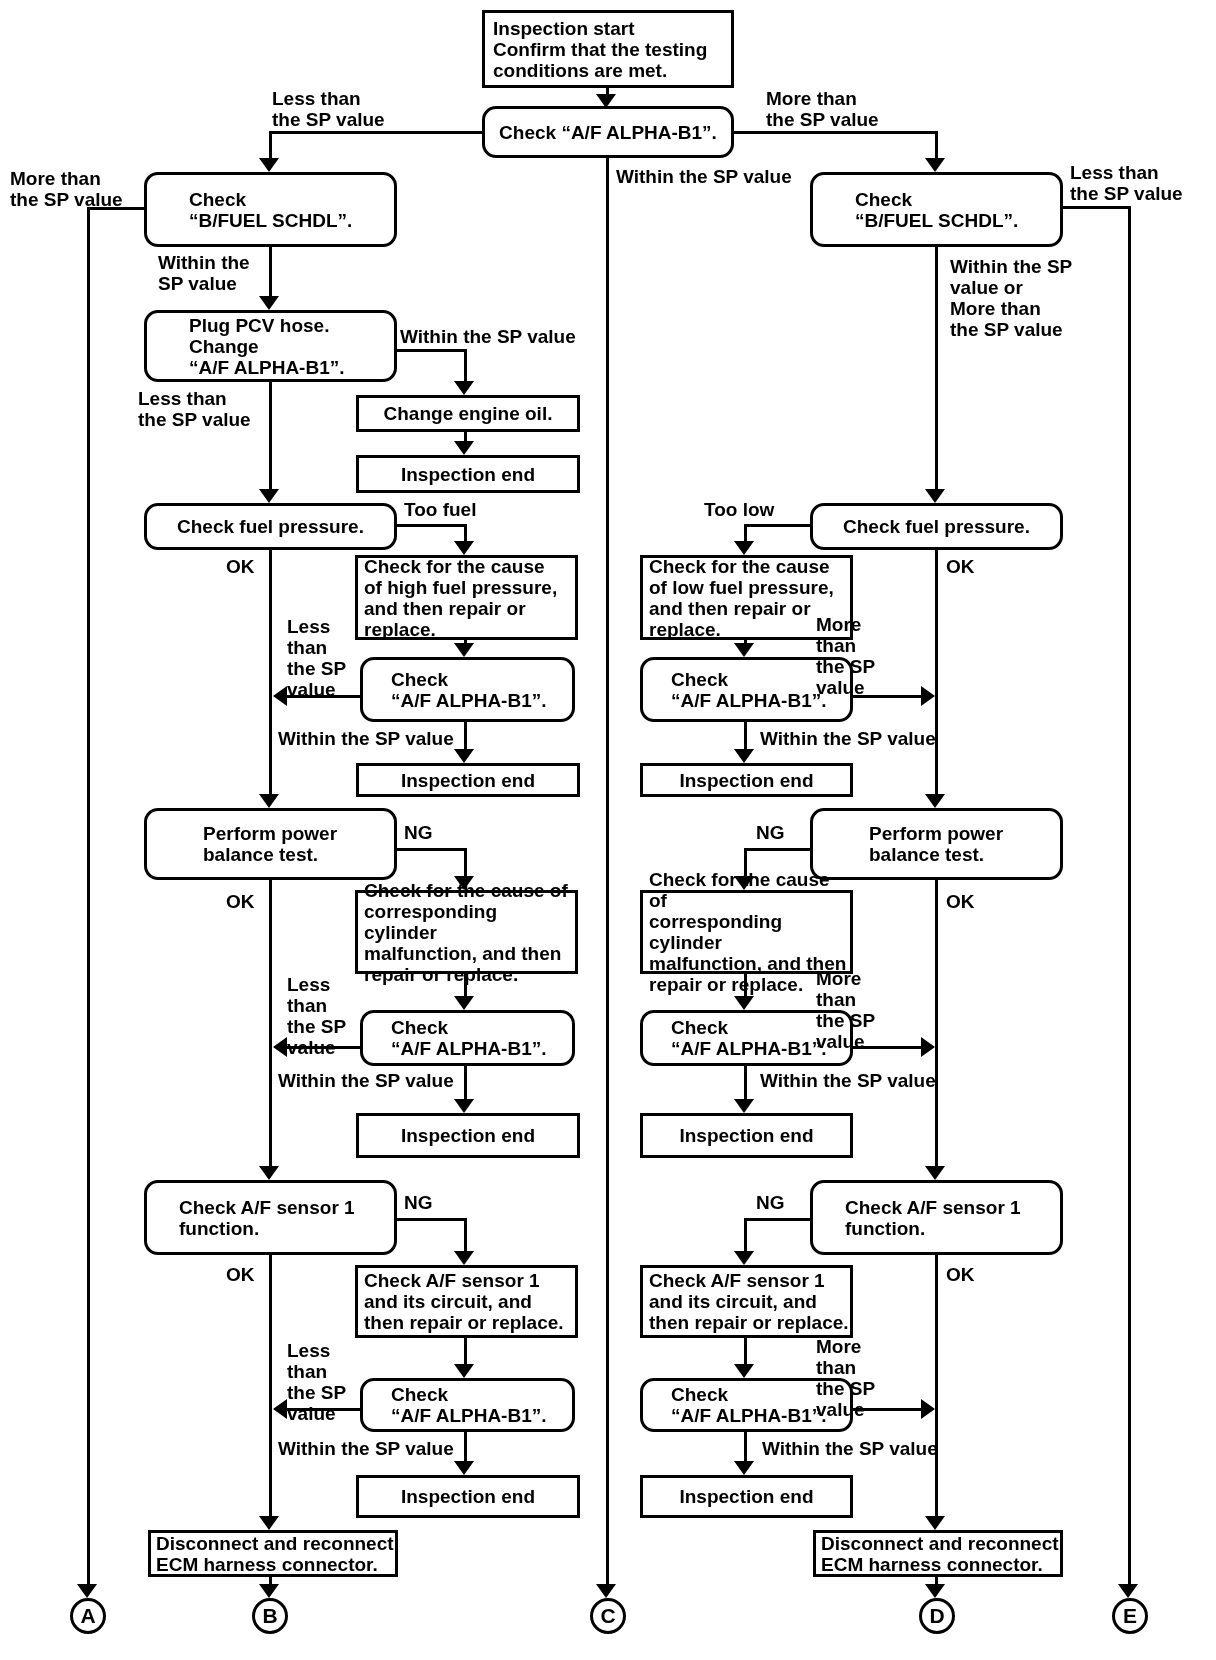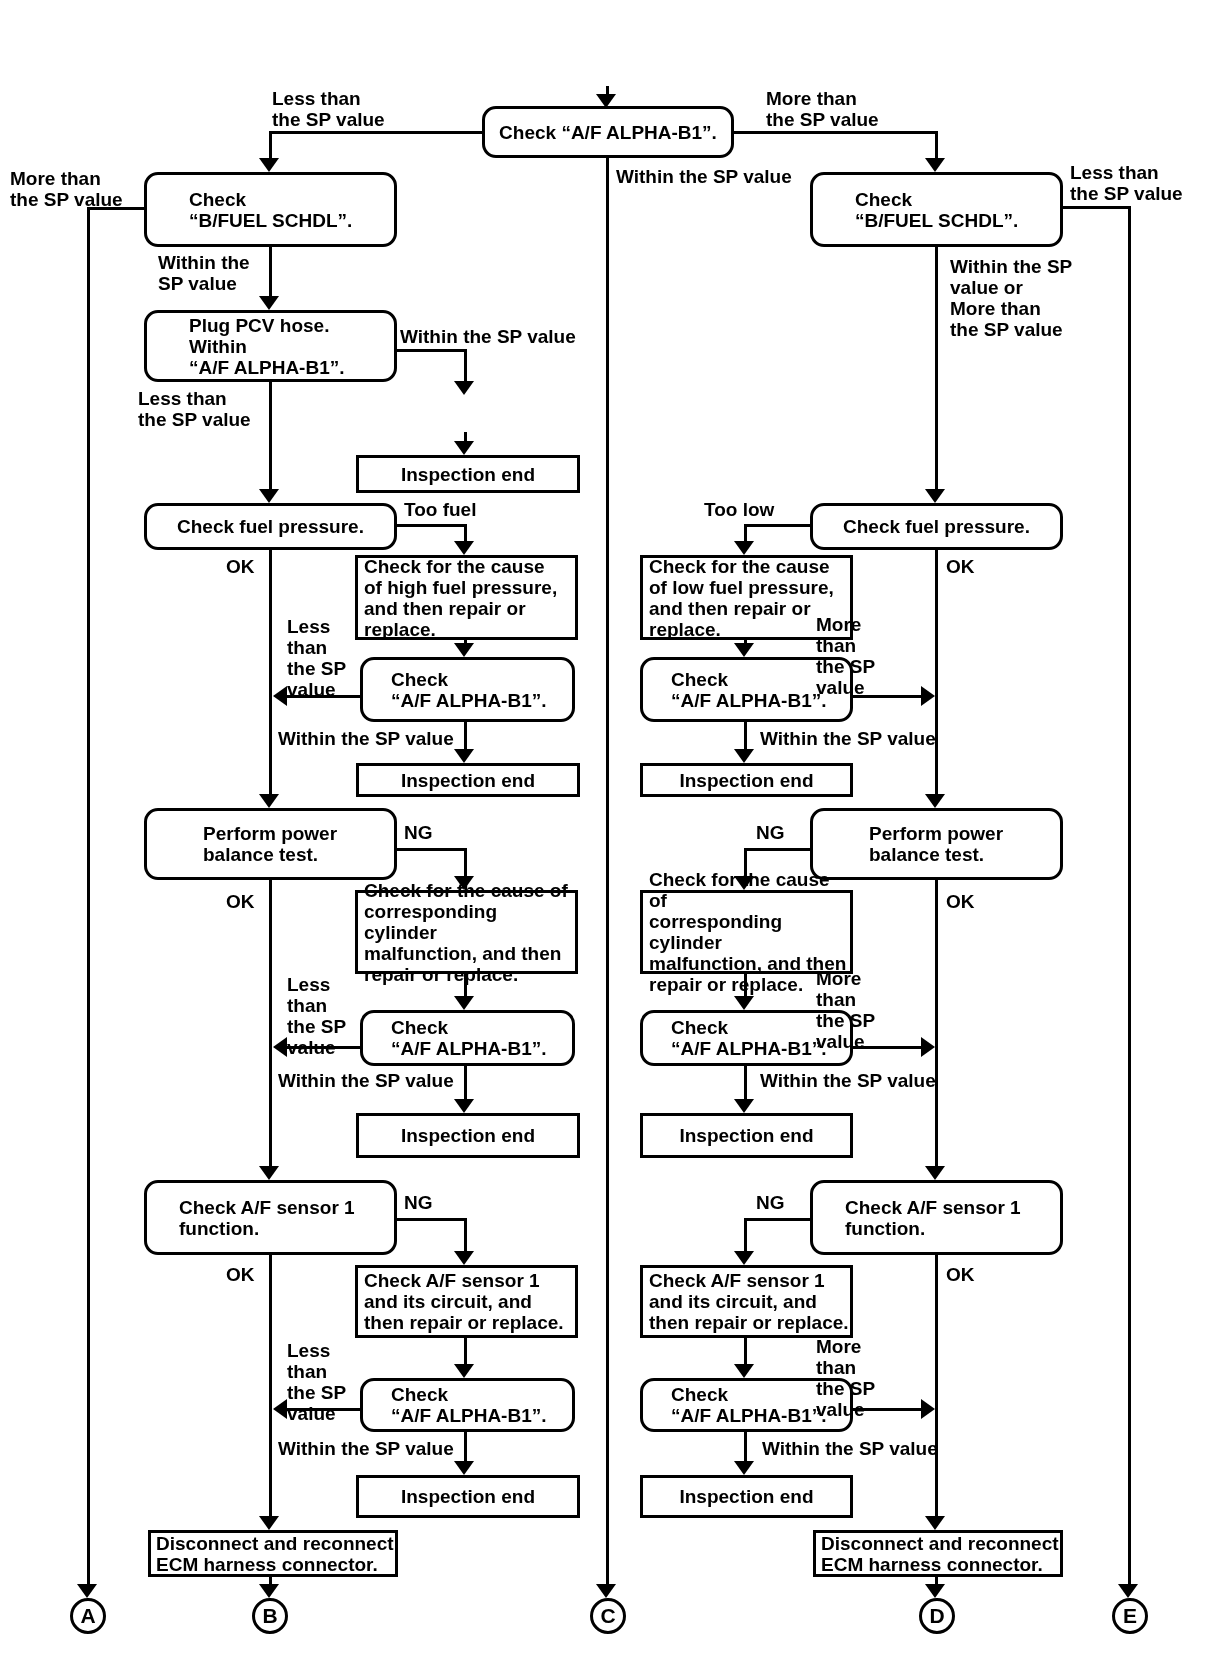--- a/index.html
+++ b/index.html
@@ -19,30 +19,34 @@
   .ar{position:absolute;width:0;height:0;border-top:10px solid transparent;
       border-bottom:10px solid transparent;border-left:14px solid #000;}
   .circ{position:absolute;width:30px;height:30px;border:3px solid #000;border-radius:50%;
         display:flex;align-items:center;justify-content:center;font-size:21px;background:#fff;}
 </style>
 </head>
 <body>
 
 <div class="stage">
 
+  <div class="bx ls" style="left:482px;top:10px;width:252px;height:78px;padding-left:8px;">Inspection start
+Confirm that the testing
+conditions are met.</div>
   <div class="bx rd" style="left:482px;top:106px;width:252px;height:52px;">Check “A/F ALPHA-B1”.</div>
 
   <div class="bx rd ls" style="left:144px;top:172px;width:253px;height:75px;padding-left:42px;">Check
 “B/FUEL SCHDL”.</div>
   <div class="bx rd ls" style="left:810px;top:172px;width:253px;height:75px;padding-left:42px;">Check
 “B/FUEL SCHDL”.</div>
 
   <div class="bx rd ls" style="left:144px;top:310px;width:253px;height:72px;padding-left:42px;">Plug PCV hose.
-Within
-“A/F ALPHA-B1”.</div>
+Change
+“A/F ALPHA-B1”.</div>
+  <div class="bx" style="left:356px;top:395px;width:224px;height:37px;">Change engine oil.</div>
   <div class="bx" style="left:356px;top:455px;width:224px;height:38px;">Inspection end</div>
 
   <div class="bx rd ls" style="left:144px;top:503px;width:253px;height:47px;padding-left:30px;">Check fuel pressure.</div>
   <div class="bx rd ls" style="left:810px;top:503px;width:253px;height:47px;padding-left:30px;">Check fuel pressure.</div>
 
   <div class="bx ls" style="left:355px;top:555px;width:223px;height:85px;padding-left:6px;">Check for the cause
 of high fuel pressure,
 and then repair or
 replace.</div>
   <div class="bx ls" style="left:640px;top:555px;width:213px;height:85px;padding-left:6px;">Check for the cause

